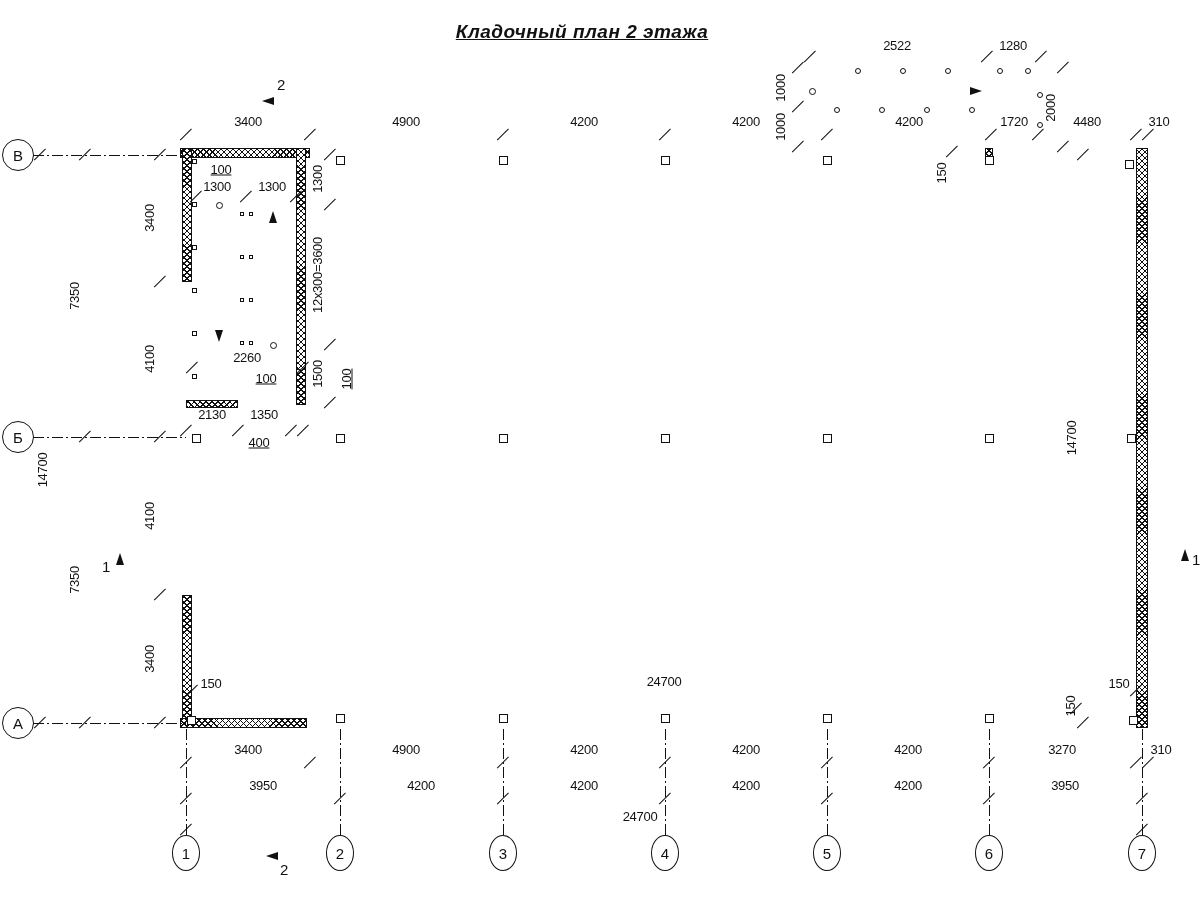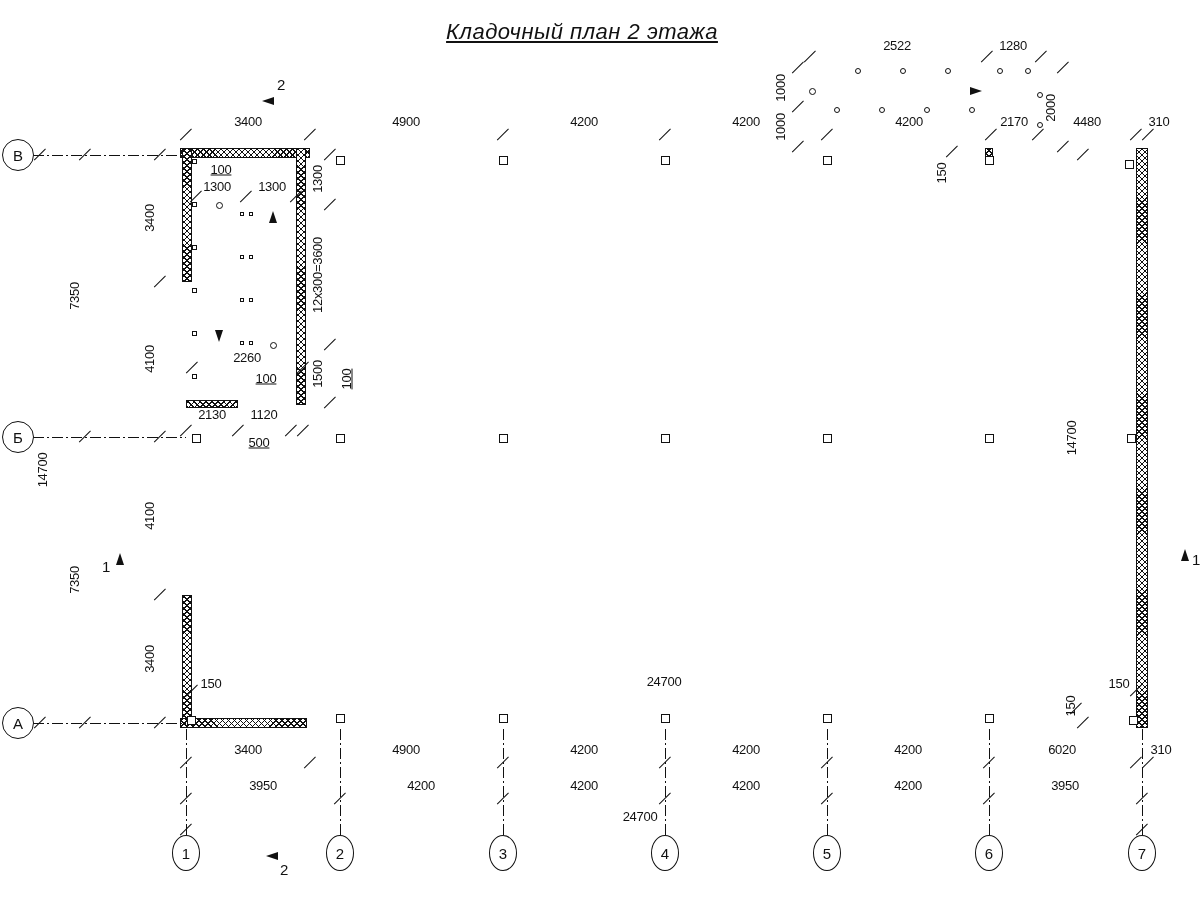--- a/index.html
+++ b/index.html
@@ -1,20 +1,20 @@
 <!DOCTYPE html>
 <html><head>
 <meta charset="utf-8">
 <style>
   html,body{margin:0;padding:0;background:#fff;}
   #cv{position:relative;width:1200px;height:900px;background:#fff;overflow:hidden;
       font-family:"Liberation Sans",sans-serif;color:#111;}
   #cv *{box-sizing:border-box;}
-  .title{position:absolute;transform:translate(-50%,-50%);font-size:22px;font-style:italic;
-         font-weight:normal;text-decoration:underline;white-space:nowrap;letter-spacing:.5px;}
+  .title{position:absolute;transform:translate(-50%,-50%);font-size:19px;font-style:italic;
+         font-weight:bold;text-decoration:underline;white-space:nowrap;letter-spacing:.5px;}
   .ln{position:absolute;background:#111;}
   .dh{position:absolute;height:1.2px;background:repeating-linear-gradient(to right,#111 0 11px,transparent 11px 14px,#111 14px 16px,transparent 16px 19px);}
   .dv{position:absolute;width:1.2px;background:repeating-linear-gradient(to bottom,#111 0 11px,transparent 11px 14px,#111 14px 16px,transparent 16px 19px);}
   .tick{position:absolute;width:16px;height:1.4px;background:#111;transform:rotate(-45deg);}
   .hatch{position:absolute;border:1px solid #111;background-color:#fff;
          background-image:repeating-linear-gradient(45deg,#111 0 1px,transparent 1px 4.2px),
                           repeating-linear-gradient(-45deg,#111 0 1px,transparent 1px 4.2px);}
   .lbl{position:absolute;font-size:13px;line-height:13px;white-space:nowrap;
        transform:translate(-50%,-50%);letter-spacing:-.3px;}
   .lbl.rot{transform:translate(-50%,-50%) rotate(-90deg);}
@@ -279,54 +279,54 @@
     <div class="lbl" style="left: 897px; top: 45px;">2522</div>
     <div class="lbl" style="left: 1013px; top: 45px;">1280</div>
     <div class="lbl rot" style="left: 780px; top: 88px;">1000</div>
     <div class="lbl rot" style="left: 780px; top: 127px;">1000</div>
     <div class="lbl rot" style="left: 1050px; top: 108px;">2000</div>
     <div class="lbl" style="left: 248px; top: 121px;">3400</div>
     <div class="lbl" style="left: 406px; top: 121px;">4900</div>
     <div class="lbl" style="left: 584px; top: 121px;">4200</div>
     <div class="lbl" style="left: 746px; top: 121px;">4200</div>
     <div class="lbl" style="left: 909px; top: 121px;">4200</div>
-    <div class="lbl" style="left: 1014px; top: 121px;">2170</div>
+    <div class="lbl" style="left: 1014px; top: 121px;">1720</div>
     <div class="lbl" style="left: 1087px; top: 121px;">4480</div>
     <div class="lbl" style="left: 1159px; top: 121px;">310</div>
     <div class="lbl rot" style="left: 941px; top: 173px;">150</div>
     <div class="lbl rot" style="left: 149px; top: 218px;">3400</div>
     <div class="lbl rot" style="left: 149px; top: 359px;">4100</div>
     <div class="lbl rot" style="left: 149px; top: 516px;">4100</div>
     <div class="lbl rot" style="left: 149px; top: 659px;">3400</div>
     <div class="lbl rot" style="left: 74px; top: 296px;">7350</div>
     <div class="lbl rot" style="left: 74px; top: 580px;">7350</div>
     <div class="lbl rot" style="left: 42px; top: 470px;">14700</div>
     <div class="lbl und" style="left: 221px; top: 169px;">100</div>
     <div class="lbl" style="left: 217px; top: 186px;">1300</div>
     <div class="lbl" style="left: 272px; top: 186px;">1300</div>
     <div class="lbl rot" style="left: 317px; top: 179px;">1300</div>
     <div class="lbl rot" style="left: 317px; top: 275px;">12x300=3600</div>
     <div class="lbl rot" style="left: 317px; top: 374px;">1500</div>
     <div class="lbl rot und" style="left: 346px; top: 379px;">100</div>
     <div class="lbl" style="left: 247px; top: 357px;">2260</div>
     <div class="lbl und" style="left: 266px; top: 378px;">100</div>
     <div class="lbl" style="left: 212px; top: 414px;">2130</div>
-    <div class="lbl" style="left: 264px; top: 414px;">1120</div>
-    <div class="lbl und" style="left: 259px; top: 442px;">500</div>
+    <div class="lbl" style="left: 264px; top: 414px;">1350</div>
+    <div class="lbl und" style="left: 259px; top: 442px;">400</div>
     <div class="lbl" style="left: 664px; top: 681px;">24700</div>
     <div class="lbl" style="left: 211px; top: 683px;">150</div>
     <div class="lbl" style="left: 1119px; top: 683px;">150</div>
     <div class="lbl rot" style="left: 1070px; top: 706px;">150</div>
     <div class="lbl rot" style="left: 1071px; top: 438px;">14700</div>
     <div class="lbl" style="left: 248px; top: 749px;">3400</div>
     <div class="lbl" style="left: 406px; top: 749px;">4900</div>
     <div class="lbl" style="left: 584px; top: 749px;">4200</div>
     <div class="lbl" style="left: 746px; top: 749px;">4200</div>
     <div class="lbl" style="left: 908px; top: 749px;">4200</div>
-    <div class="lbl" style="left: 1062px; top: 749px;">6020</div>
+    <div class="lbl" style="left: 1062px; top: 749px;">3270</div>
     <div class="lbl" style="left: 1161px; top: 749px;">310</div>
     <div class="lbl" style="left: 263px; top: 785px;">3950</div>
     <div class="lbl" style="left: 421px; top: 785px;">4200</div>
     <div class="lbl" style="left: 584px; top: 785px;">4200</div>
     <div class="lbl" style="left: 746px; top: 785px;">4200</div>
     <div class="lbl" style="left: 908px; top: 785px;">4200</div>
     <div class="lbl" style="left: 1065px; top: 785px;">3950</div>
     <div class="lbl" style="left: 640px; top: 816px;">24700</div>
     <div class="lbl" style="font-size: 15px; left: 281px; top: 84px;">2</div>
     <div class="lbl" style="font-size: 15px; left: 284px; top: 869px;">2</div>

